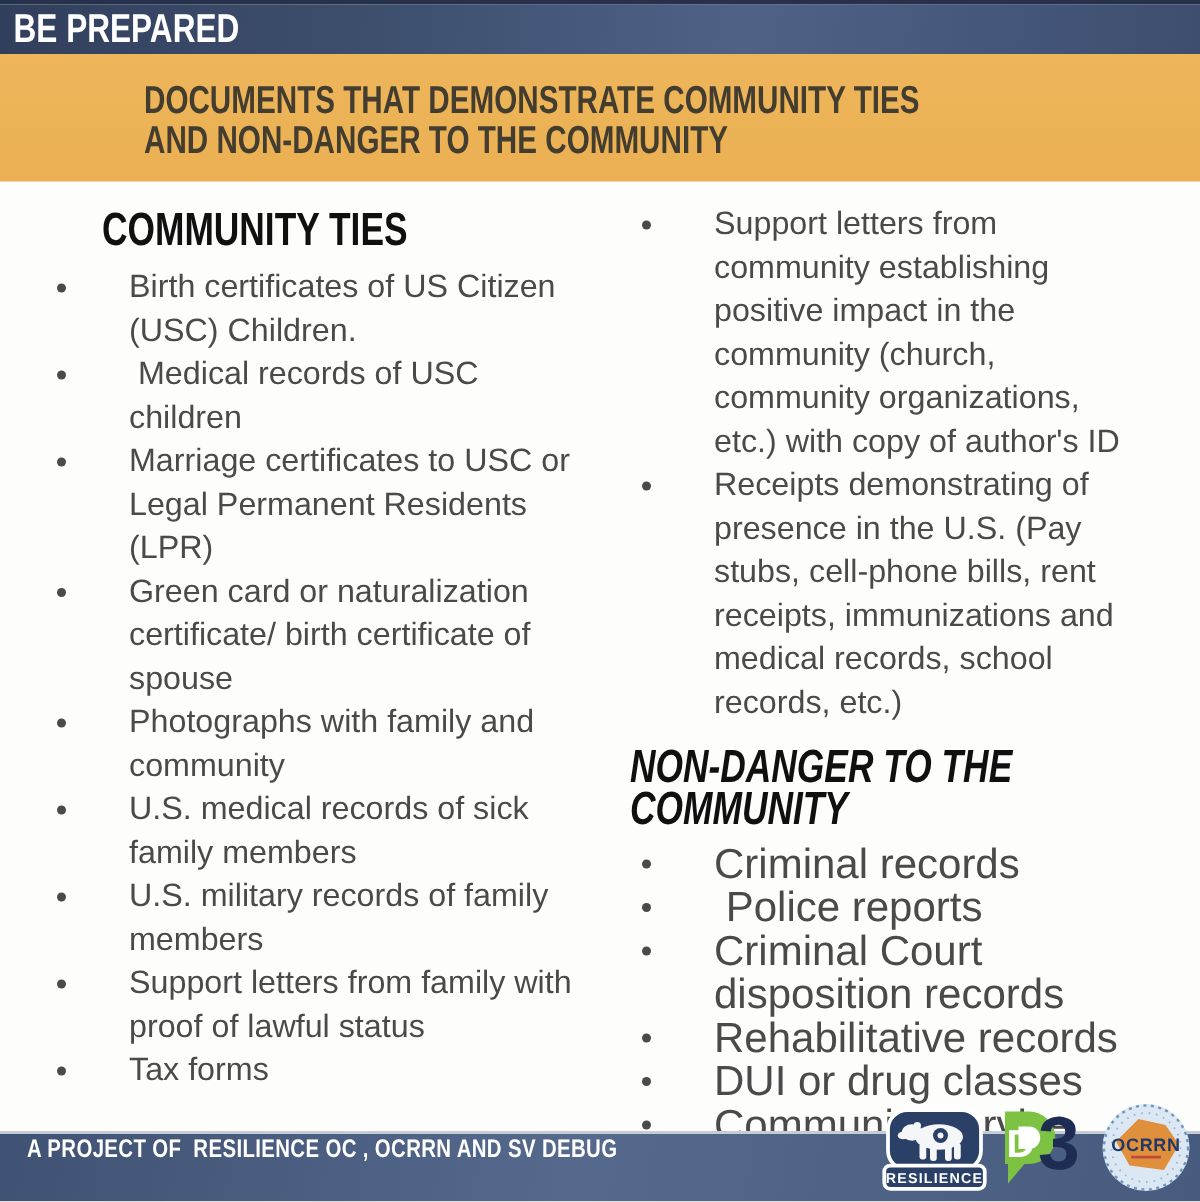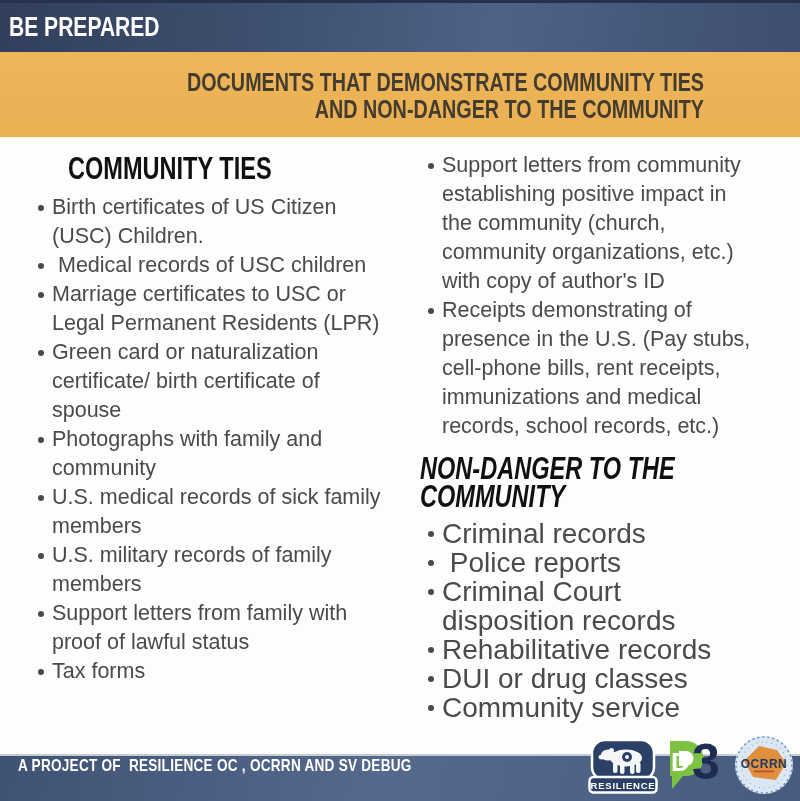--- a/index.html
+++ b/index.html
@@ -4,52 +4,52 @@
 <style>
   * { margin:0; padding:0; box-sizing:border-box; }
   html,body { background:#e8e8e8; }
   .page {
     position:relative; width:800px; height:801px; margin:0 auto;
     background:#fdfdfc; overflow:hidden;
     font-family:"Liberation Sans", sans-serif;
   }
   
   .top-bar {
-    height:52px; display:flex; align-items:center; padding-left:9px;
+    height:36px; display:flex; align-items:center; padding-left:9px;
     background:linear-gradient(95deg,#313f5c 0%, #3f5170 35%, #4f6286 62%, #3d4e6e 100%);
     border-top:3px solid #26324b;
   }
   .be-prepared {
     color:#ffffff; font-weight:bold; font-size:27px; line-height:1;
     transform:scaleX(0.78); transform-origin:left center; letter-spacing:0;
     white-space:pre;
   }
   
   .banner {
     height:85px; background:linear-gradient(180deg,#eeb55b,#eab052);
-    display:flex; flex-direction:column; justify-content:center; text-align:right;
+    display:flex; flex-direction:column; justify-content:center; text-align:left;
     padding-top:2px;
   }
   .banner-line {
     font-size:26px; font-weight:bold; color:#433d30; line-height:27px;
     transform:scaleX(0.76); transform-origin:center; white-space:pre;
   }
   
   .main { display:flex; padding:14px 0 0 30px; }
   .col-left  { width:368px; }
   .col-right { width:340px; margin-left:22px; }
   .section-heading {
     font-size:31px; font-weight:bold; color:#101010; line-height:28px;
     transform:scaleX(0.76); transform-origin:left center; white-space:nowrap;
   }
   .heading-left { margin:4px 0 10px;text-align:center; }
   .heading-right { margin:14px 0 8px;font-style:italic; }
   .heading-right .section-heading { transform-origin:left top; }
   ul.bullets { list-style:none; }
-  ul.bullets li { display:flex; align-items:flex-start; }
+  ul.bullets li { display:flex; align-items:flex-start;gap:34px; }
   .dot {
     flex:none; width:6px; height:6px; border-radius:50%;
     background:#4a4a4a; margin:12px 8px 0 8px;
   }
   .li-text {
     font-size:21.5px; line-height:29px; color:#4a4a4a; white-space:pre-wrap;
   }
   .col-left  .li-text { width:340px; }
   .col-right .list-top .li-text { width:328px; }
   .col-right .list-bottom .li-text { width:328px; font-size:28px; }

